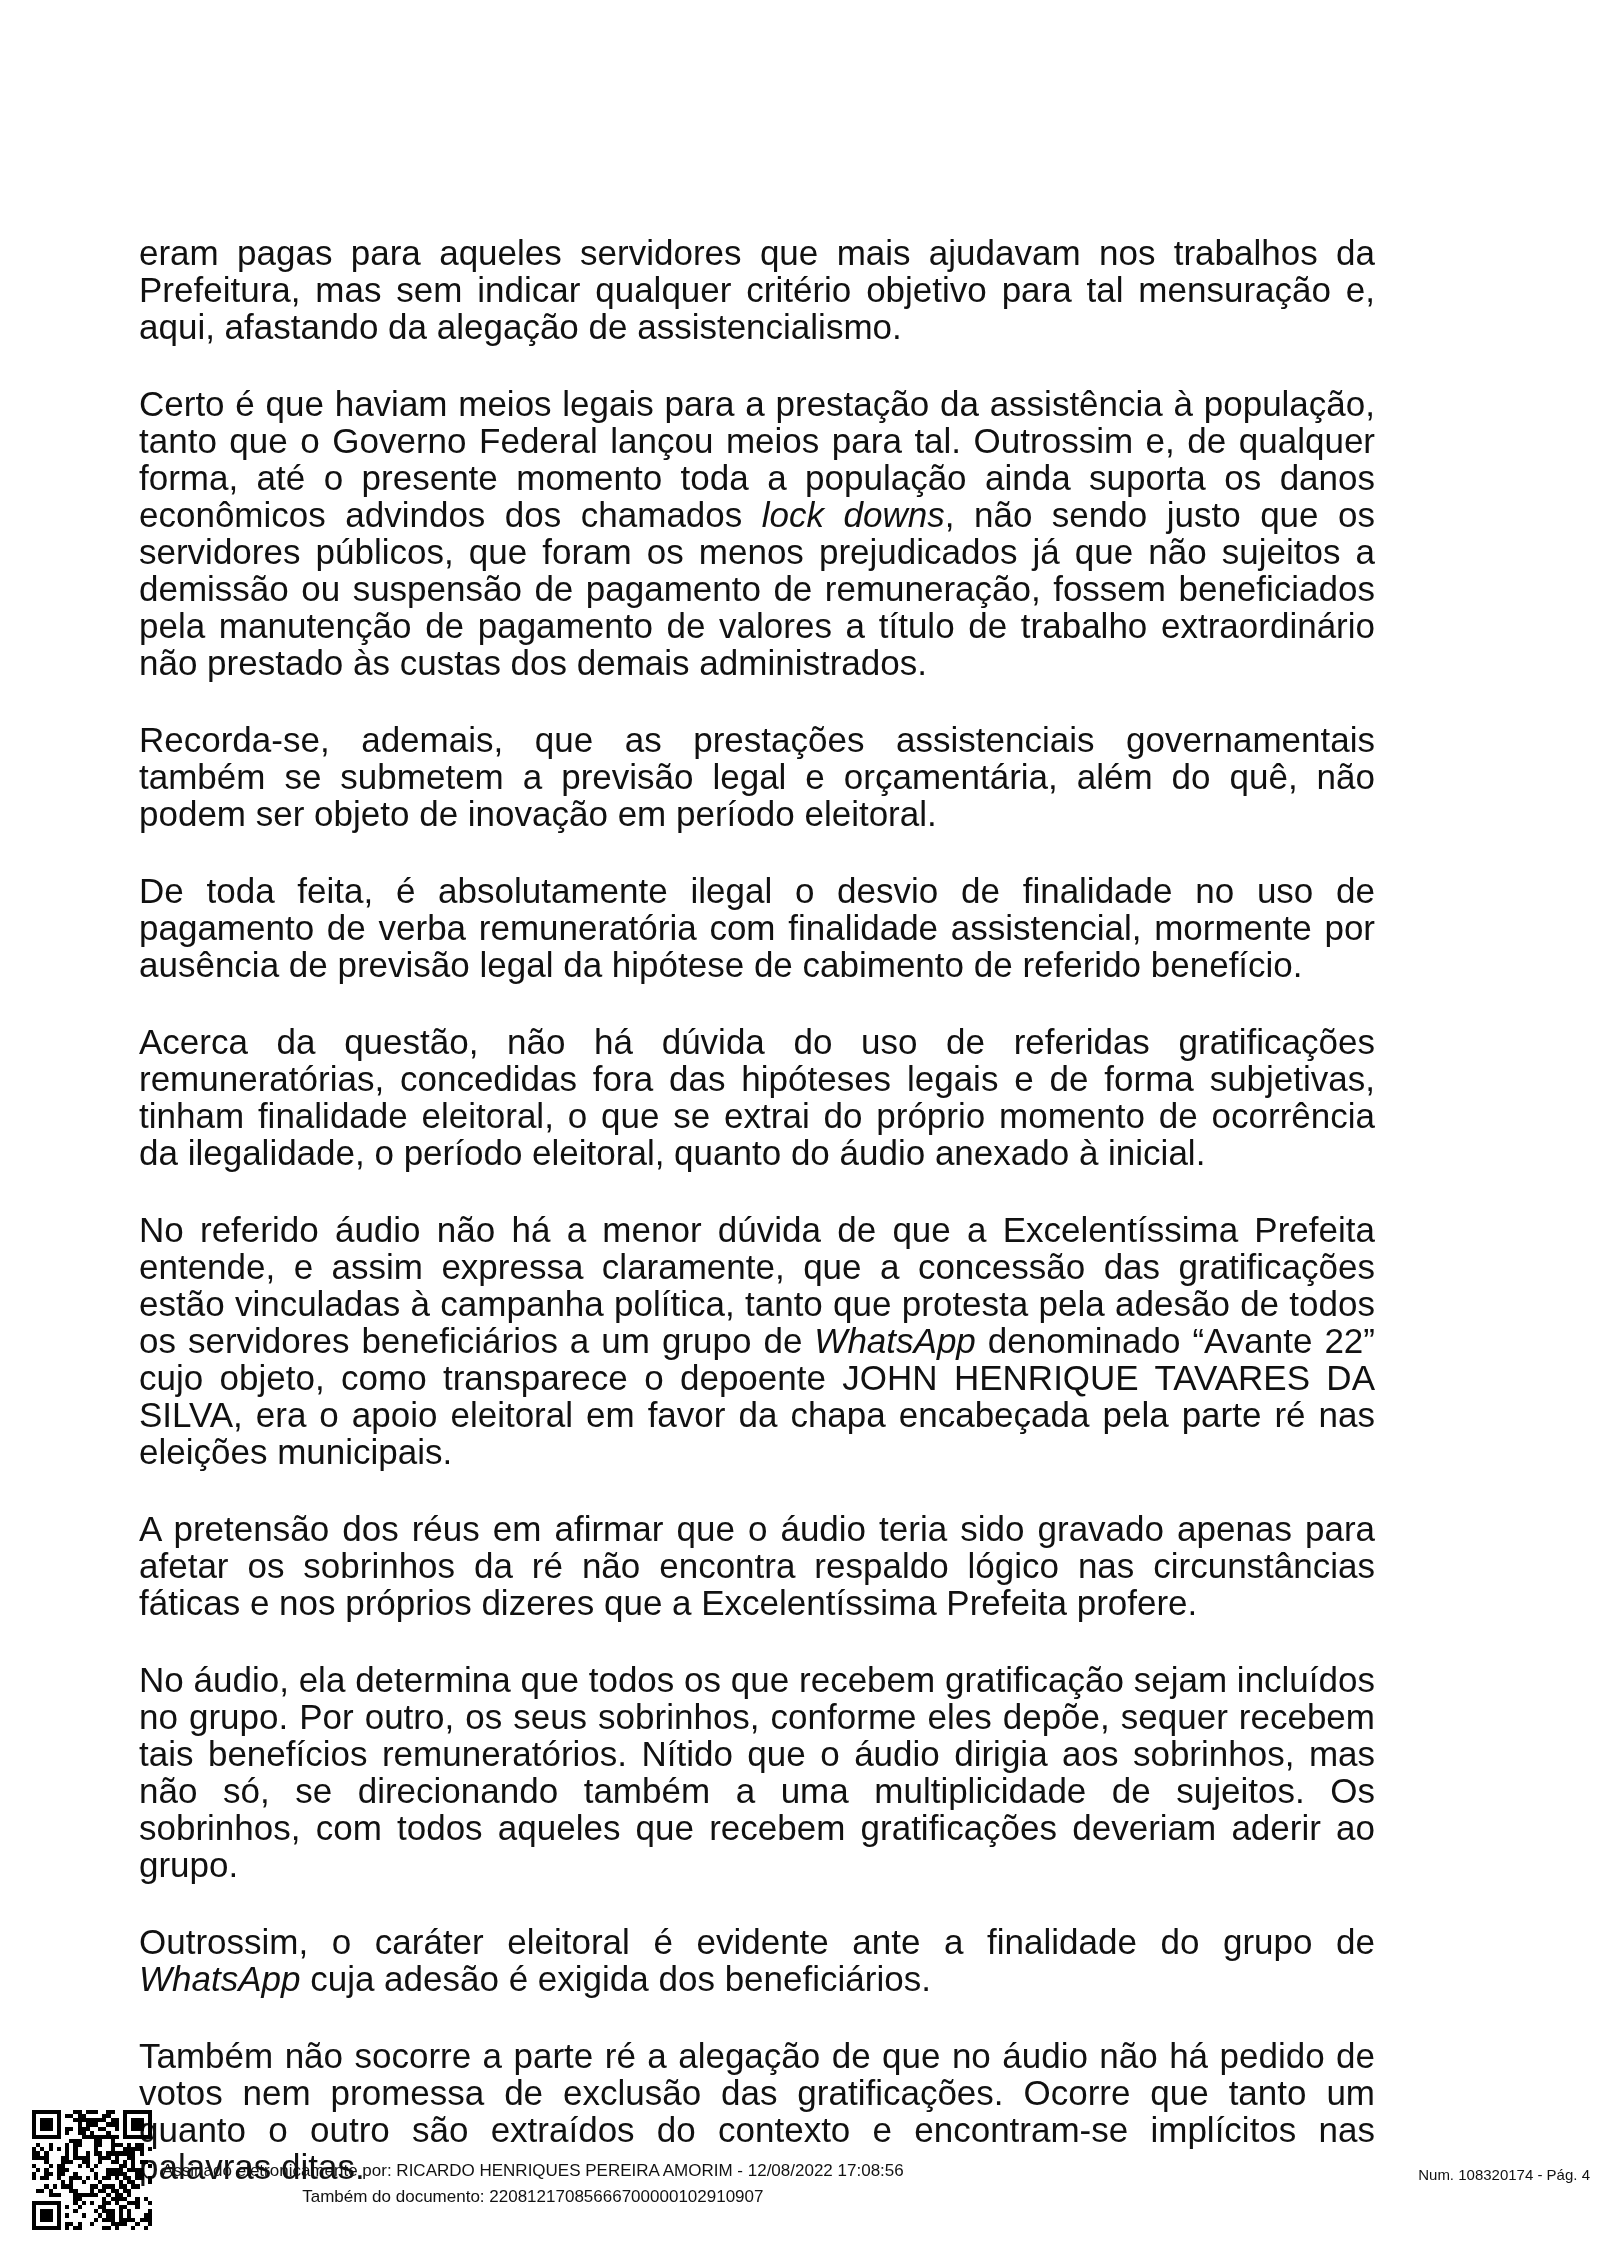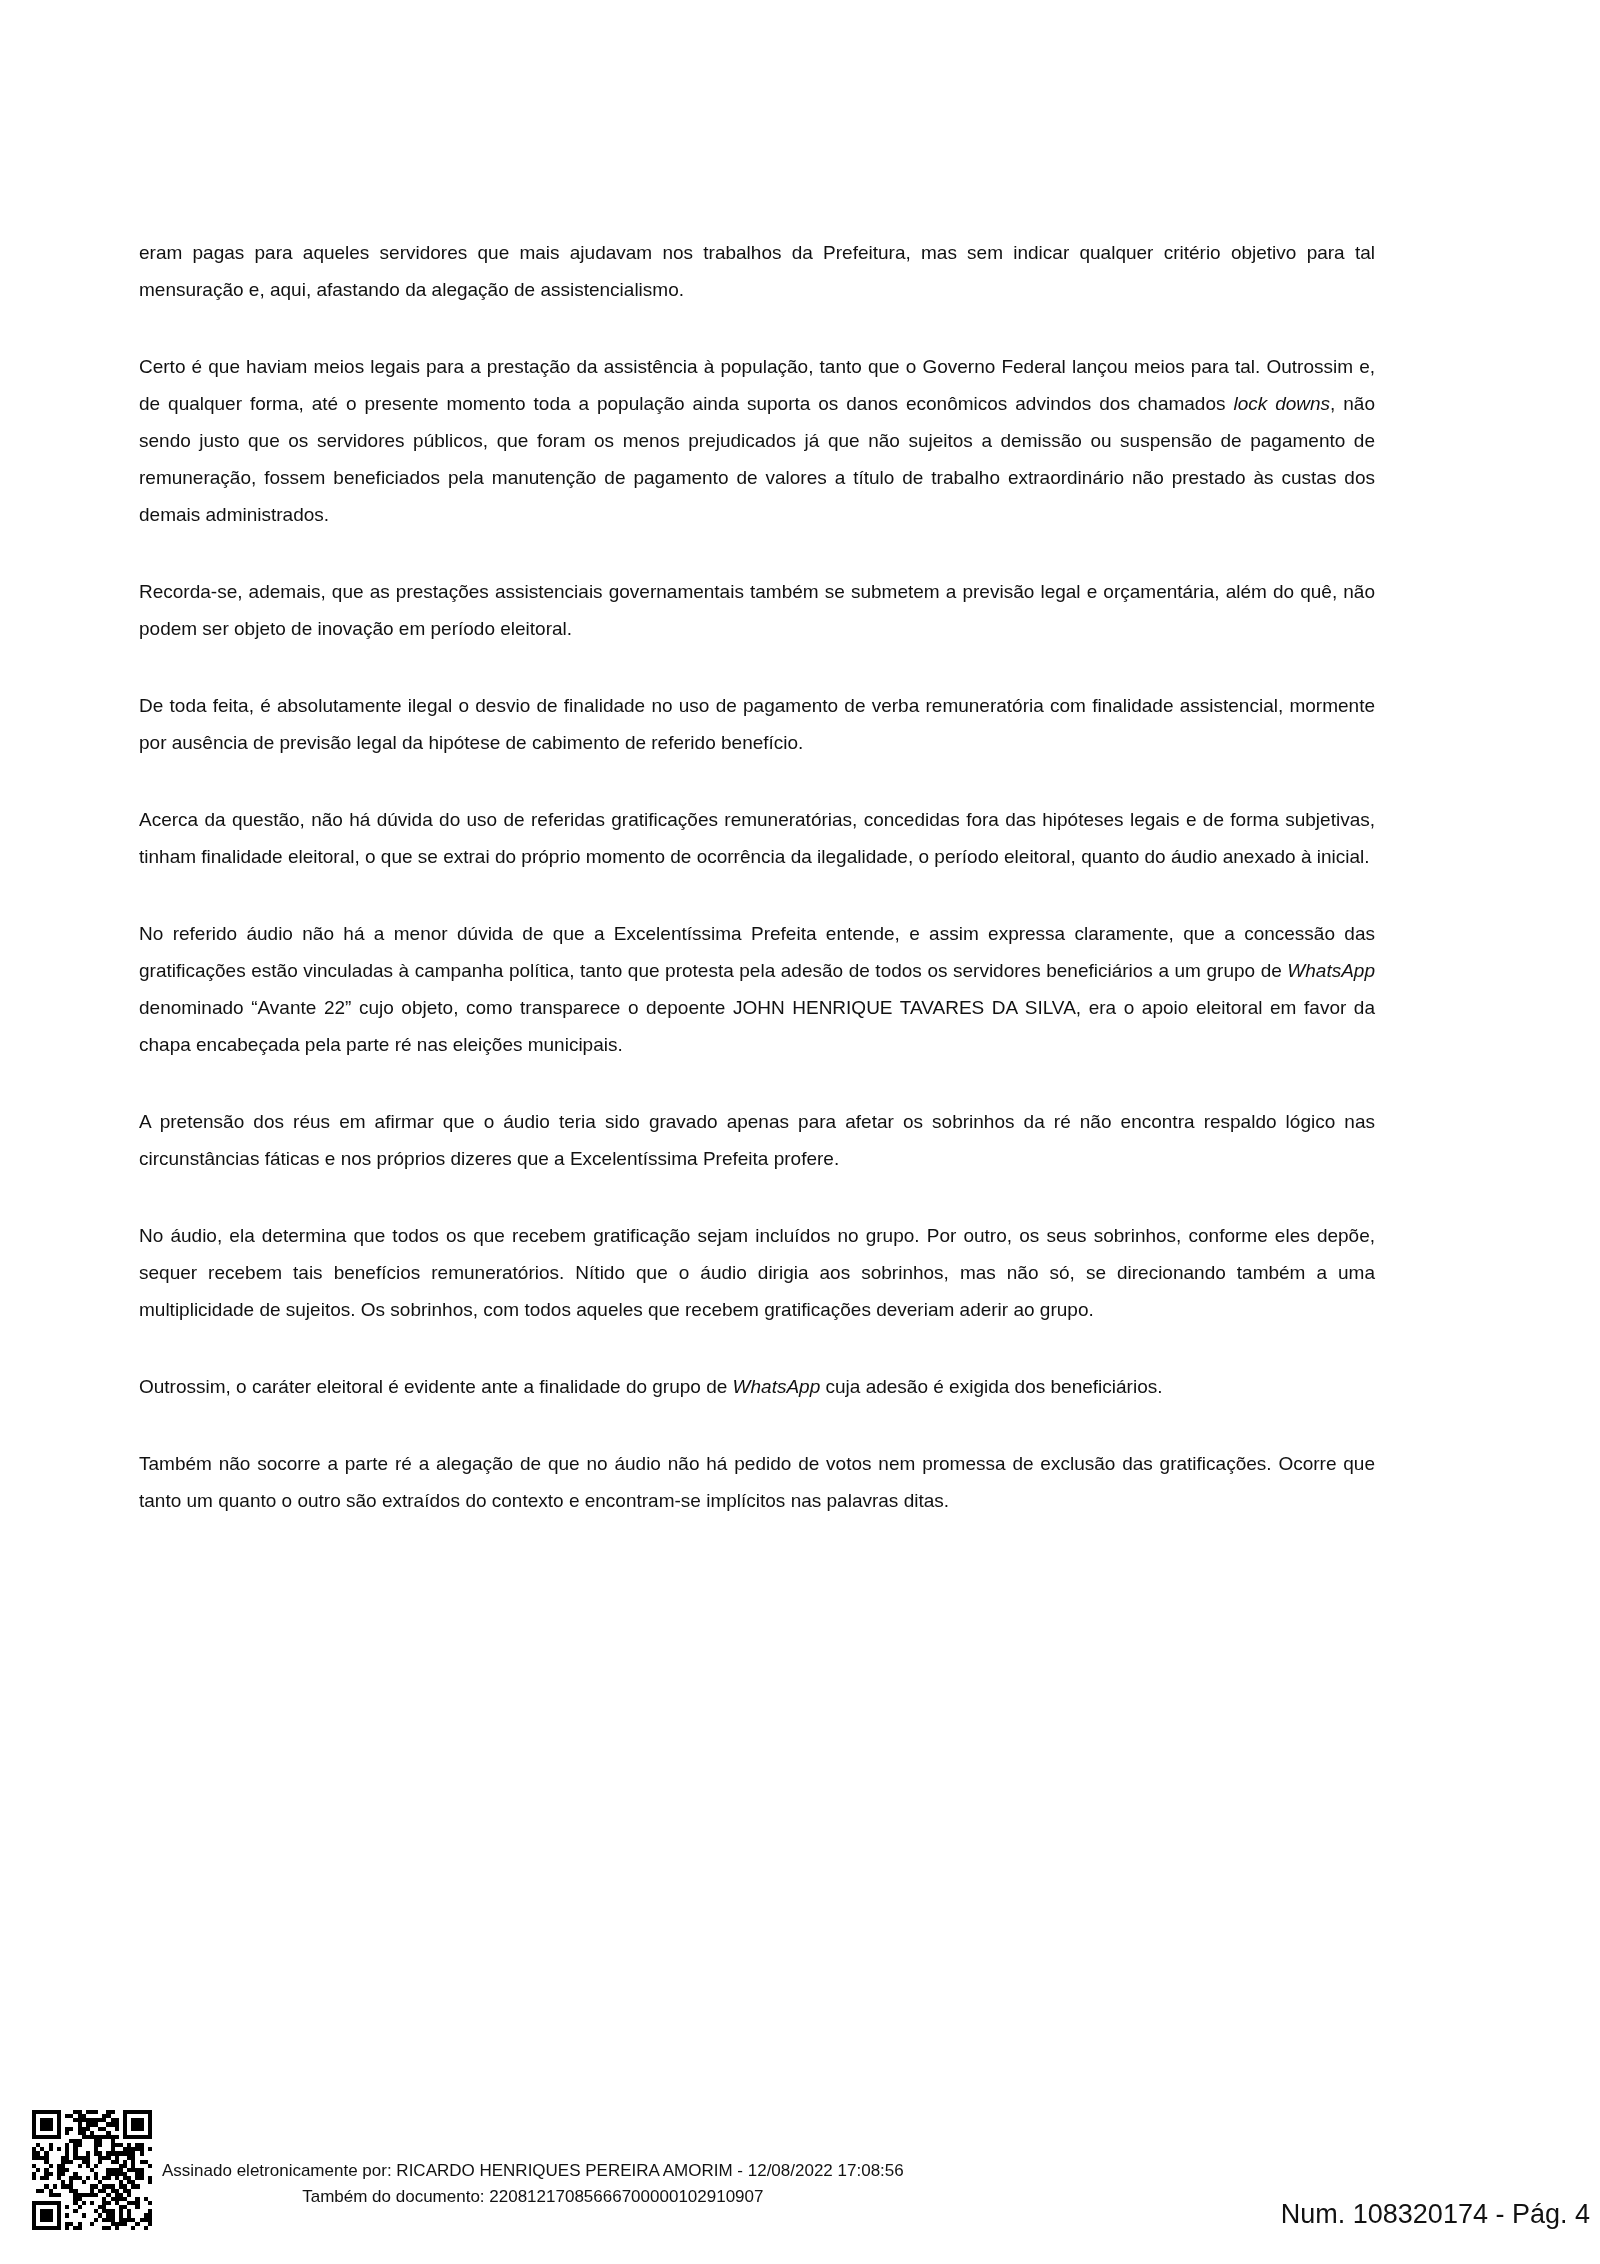--- a/index.html
+++ b/index.html
@@ -1,37 +1,36 @@
 <!DOCTYPE html>
 <html><head>
 <meta charset="utf-8">
 <style>
   html, body { margin: 0; padding: 0; background: #ffffff; }
   body { width: 1600px; height: 2264px; position: relative; overflow: hidden; }
   .page { position: absolute; left: 0; top: 0; width: 1600px; height: 2264px; background: #ffffff; }
   .body-text {
     position: absolute; left: 139px; top: 234px; width: 1236px;
-    font-family: "Liberation Sans", sans-serif; font-size: 19px; line-height: 37px;
+    font-family: "Liberation Sans", sans-serif; font-size: 35px; line-height: 37px;
     color: #111111; text-align: justify;
   }
   .body-text p { margin: 0 0 40px 0; text-align: justify; }
   .body-text p:last-child { margin-bottom: 0; }
   .body-text em { font-style: italic; }
   .qr { position: absolute; left: 32px; top: 2110px; width: 120px; height: 120px; }
   .footer-info {
     position: absolute; left: 162px; top: 2158px;
     font-family: "Liberation Sans", sans-serif; font-size: 17px; line-height: 25.5px; color: #111111;
     white-space: nowrap;
   }
   .footer-info div { height: 25.5px; text-align: center; }
   .page-num {
     position: absolute; right: 10px; top: 2162px;
-    font-family: "Liberation Sans", sans-serif; font-size: 27px; line-height: 26px; color: #111111;
+    font-family: "Liberation Sans", sans-serif; font-size: 15px; line-height: 26px; color: #111111;
     white-space: nowrap;
-    margin-top: 39px;
   }
 </style>
 </head>
 <body>
 
 <div class="page">
   <div class="body-text" id="body-text">
       <p><span>eram pagas para aqueles servidores que mais ajudavam nos trabalhos da Prefeitura, mas sem indicar qualquer critério objetivo para tal mensuração e, aqui, afastando da alegação de assistencialismo.</span></p>
       <p><span>Certo é que haviam meios legais para a prestação da assistência à população, tanto que o Governo Federal lançou meios para tal. Outrossim e, de qualquer forma, até o presente momento toda a população ainda suporta os danos econômicos advindos dos chamados </span><em>lock downs</em><span>, não sendo justo que os servidores públicos, que foram os menos prejudicados já que não sujeitos a demissão ou suspensão de pagamento de remuneração, fossem beneficiados pela manutenção de pagamento de valores a título de trabalho extraordinário não prestado às custas dos demais administrados.</span></p>
       <p><span>Recorda-se, ademais, que as prestações assistenciais governamentais também se submetem a previsão legal e orçamentária, além do quê, não podem ser objeto de inovação em período eleitoral.</span></p>

